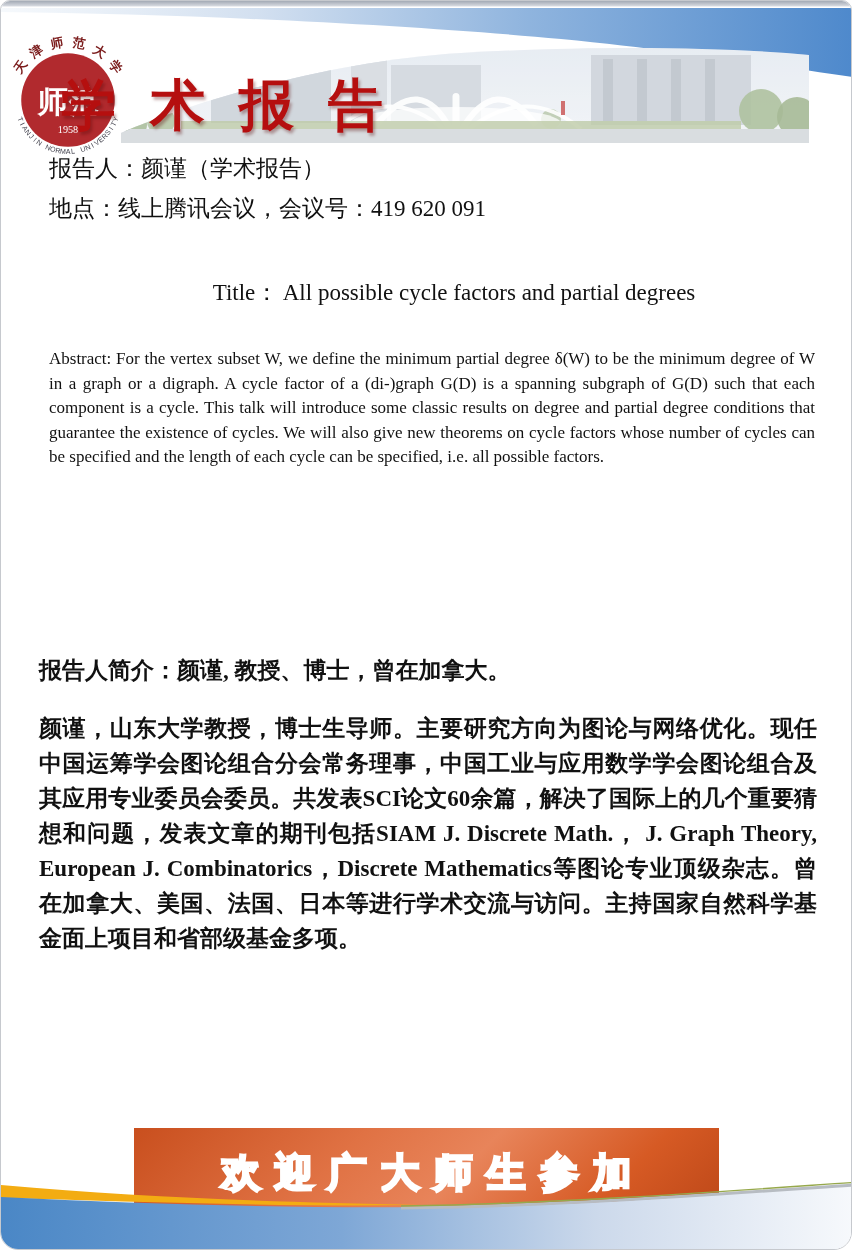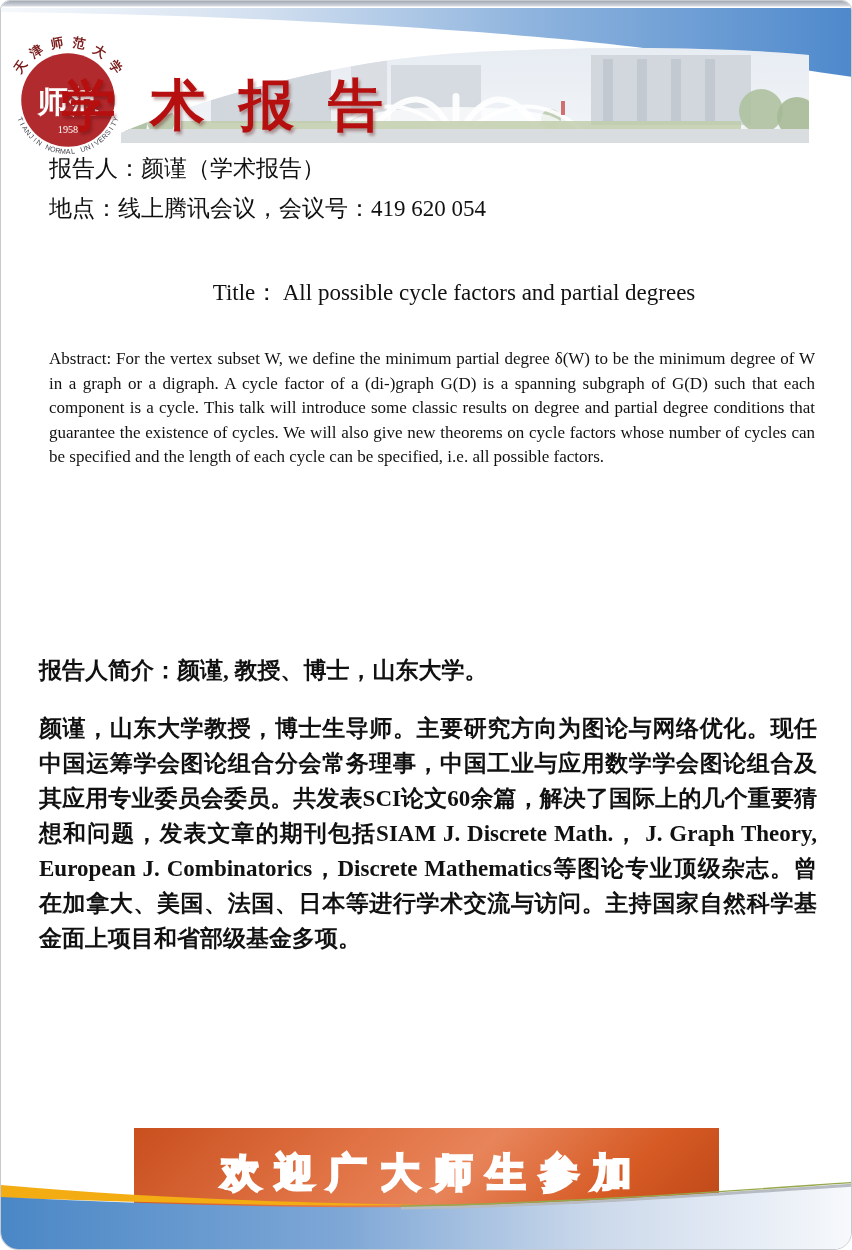--- a/index.html
+++ b/index.html
@@ -150,28 +150,28 @@
         <text x="109.14074429203973" y="83.85414945104333" transform="rotate(-68 109.14074429203973 83.85414945104333)" text-anchor="middle" font-size="7" fill="#474752">Y</text>
       </g>
     <text x="60" y="76" text-anchor="middle" font-size="30" font-weight="bold" fill="#ffffff" font-family="'Liberation Serif','DejaVu Serif',serif">师范</text>
     <text x="60" y="96" text-anchor="middle" font-size="10" fill="#ffffff" font-family="'Liberation Serif','DejaVu Serif',serif">1958</text>
   </svg>
 
   <div class="abs banner-title">学术报告</div>
 
   <div class="abs info-block">
     <div class="info-line">报告人：颜谨（学术报告）</div>
-    <div class="info-line">地点：线上腾讯会议，会议号：419 620 054</div>
+    <div class="info-line">地点：线上腾讯会议，会议号：419 620 091</div>
   </div>
 
   <div class="abs talk-title">Title：  All possible cycle factors and partial degrees</div>
 
   <div class="abs abstract">Abstract:  For the vertex subset W, we define the minimum partial degree δ(W) to be the minimum degree of W in a graph or a digraph. A cycle factor of a (di-)graph G(D) is a spanning subgraph of G(D) such that each component is a cycle. This talk will introduce some classic results on degree and partial degree conditions that guarantee the existence of cycles. We will also give new theorems on cycle factors whose number of cycles can be specified and the length of each cycle can be specified, i.e. all possible factors.</div>
 
-  <div class="abs bio-heading">报告人简介：颜谨, 教授、博士，山东大学。</div>
+  <div class="abs bio-heading">报告人简介：颜谨, 教授、博士，曾在加拿大。</div>
   <div class="abs bio-body">颜谨，山东大学教授，博士生导师。主要研究方向为图论与网络优化。现任中国运筹学会图论组合分会常务理事，中国工业与应用数学学会图论组合及其应用专业委员会委员。共发表SCI论文60余篇，解决了国际上的几个重要猜想和问题，发表文章的期刊包括SIAM J. Discrete Math.， J. Graph Theory, European J. Combinatorics，Discrete Mathematics等图论专业顶级杂志。曾在加拿大、美国、法国、日本等进行学术交流与访问。主持国家自然科学基金面上项目和省部级基金多项。</div>
 
   <div class="abs footer-banner">
     <span>欢迎广大师生参加</span>
   </div>
 
   <svg class="abs bottom-deco" viewBox="0 0 852 70" width="852" height="70">
     <defs>
       <linearGradient id="botBlue" x1="0" y1="0" x2="1" y2="0">
         <stop offset="0" stop-color="#4a87c6"></stop>

